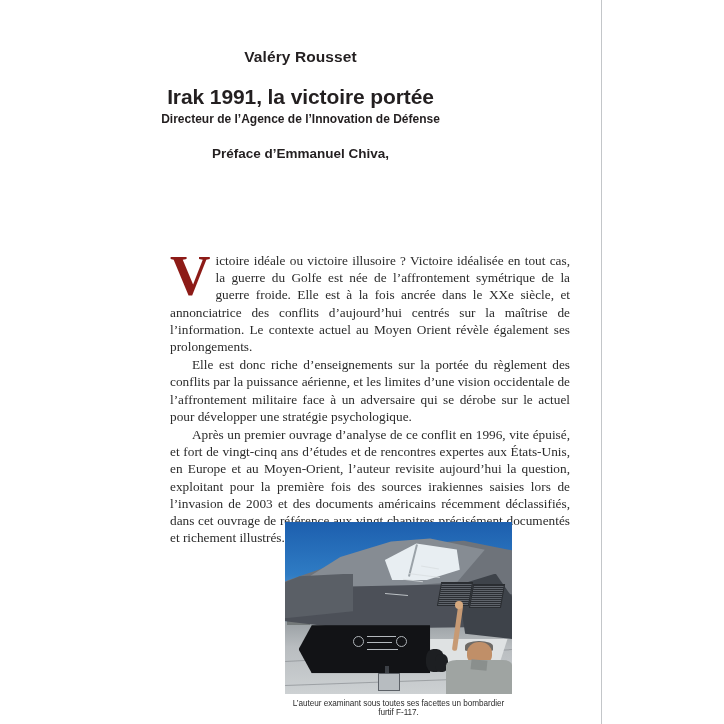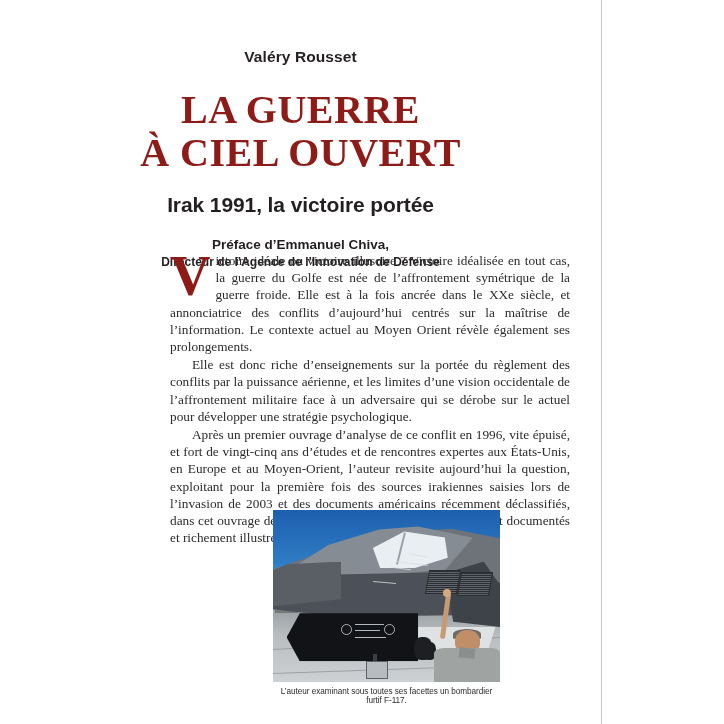--- a/index.html
+++ b/index.html
@@ -324,44 +324,40 @@
 <body>
 
 <div id="page">
 
   <div id="page-edge-rule"></div>
 
   <div class="front">
 
     <div id="author-name">Valéry Rousset</div>
 
-    <div id="book-title">
-      <span class="tline tline1">LA GUERRE</span>
-      <span class="tline tline2">À CIEL OUVERT</span>
-    </div>
 
     <div id="book-subtitle">Irak 1991, la victoire portée</div>
 
+    <div id="preface-line2">Directeur de l’Agence de l’Innovation de Défense</div>
+
     <div id="preface-line1">Préface d’Emmanuel Chiva,</div>
-
-    <div id="preface-line2">Directeur de l’Agence de l’Innovation de Défense</div>
   </div>
 
   <div id="body-copy">
 
     <p>
       <span id="dropcap-v">V</span><span>ictoire idéale ou victoire illusoire ? Victoire idéalisée en tout cas, la guerre du Golfe est née de l’affrontement symétrique de la guerre froide. Elle est à la fois ancrée dans le XXe siècle, et annonciatrice des conflits d’aujourd’hui centrés sur la maîtrise de l’information. Le contexte actuel au Moyen Orient révèle également ses prolongements.</span>
     </p>
 
     <p class="indent">Elle est donc riche d’enseignements sur la portée du règlement des conflits par la puissance aérienne, et les limites d’une vision occidentale de l’affrontement militaire face à un adversaire qui se dérobe sur le actuel pour développer une stratégie psychologique.</p>
 
     <p class="indent">Après un premier ouvrage d’analyse de ce conflit en 1996, vite épuisé, et fort de vingt-cinq ans d’études et de rencontres expertes aux États-Unis, en Europe et au Moyen-Orient, l’auteur revisite aujourd’hui la question, exploitant pour la première fois des sources irakiennes saisies lors de l’invasion de 2003 et des documents américains récemment déclassifiés, dans cet ouvrage de référence aux vingt chapitres précisément documentés et richement illustrés.</p>
   </div>
 
-  <figure id="figure" style="margin:0;">
+  <figure id="figure" style="margin:12px;">
 
     <div id="photo" aria-label="Photographie d’un bombardier furtif F-117 Nighthawk sur un tarmac, un homme levant le bras vers le fuselage.">
 
       <div class="sky"></div>
       <div class="horizon"></div>
       <div class="tarmac"></div>
       <div class="tarmac-seam s1"></div>
       <div class="tarmac-seam s2"></div>
       <div class="tarmac-pad"></div>
 

